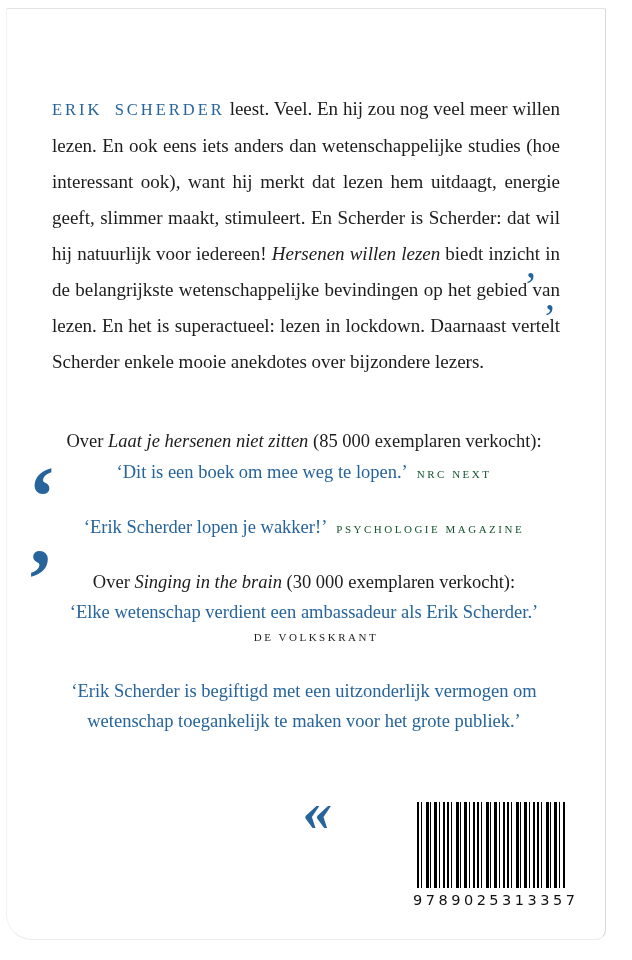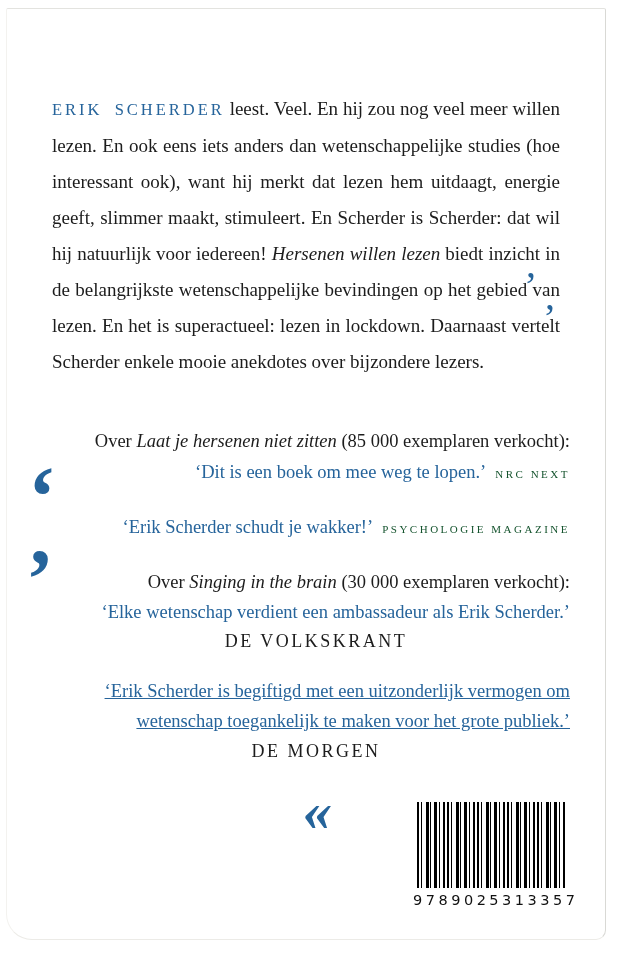--- a/index.html
+++ b/index.html
@@ -36,39 +36,39 @@
   }
   .author {
     color: #26649b;
     font-size: 16.5px;
     letter-spacing: 3px;
     word-spacing: 5px;
   }
   .italic { font-style: italic; }
   .center-line {
     position: absolute;
-    left: 62px;
+    left: 50px;
     width: 508px;
-    text-align: right;
+    text-align: center;
     font-size: 18.5px;
     line-height: 26px;
   }
   .quote-line { color: #26649b; }
   .source-caps {
     font-size: 11px;
     letter-spacing: 2.5px;
     color: #14532d;
     margin-left: 9px;
   }
   .source-caps-block {
     position: absolute;
     left: 62px;
     width: 508px;
     text-align: center;
-    font-size: 18px;
+    font-size: 11px;
     letter-spacing: 2.5px;
     color: #1c1c1c;
   }
   .wrap-quote {
     line-height: 30px;
   }
   .ornament {
     position: absolute;
     color: #26649b;
     font-family: "Liberation Serif", serif;
@@ -133,28 +133,27 @@
   <span class="ornament orn-right-top">’</span>
   <span class="ornament orn-right-bottom">,</span>
 
 
   <div class="center-line" style="top:428px;"><span>Over </span><span class="italic">Laat je hersenen niet zitten</span><span> (85 000 exemplaren verkocht):</span></div>
   <div class="center-line" style="top:459px;"><span class="quote-line">‘Dit is een boek om mee weg te lopen.’</span><span class="source-caps">NRC NEXT</span></div>
 
   <span class="ornament orn-left-top">‘</span>
   <span class="ornament orn-left-bottom">,</span>
 
-  <div class="center-line" style="top:514px;"><span class="quote-line">‘Erik Scherder schudt je wakker!’</span><span class="source-caps">PSYCHOLOGIE MAGAZINE</span></div>
+  <div class="center-line" style="top:514px;"><span class="quote-line">‘Erik Scherder lopen je wakker!’</span><span class="source-caps">PSYCHOLOGIE MAGAZINE</span></div>
 
   <div class="center-line" style="top:569px;"><span>Over </span><span class="italic">Singing in the brain</span><span> (30 000 exemplaren verkocht):</span></div>
   <div class="center-line quote-line" style="top:599px;">‘Elke wetenschap verdient een ambassadeur als Erik Scherder.’</div>
   <div class="source-caps-block" style="top:631px;">DE VOLKSKRANT</div>
 
-  <div class="center-line quote-line wrap-quote" style="top:676px;text-decoration:underline;">‘Erik Scherder is begiftigd met een uitzonderlijk vermogen om wetenschap toegankelijk te maken voor het grote publiek.’</div>
-  <div class="source-caps-block" style="top:741px;">DE MORGEN</div>
+  <div class="center-line quote-line wrap-quote" style="top:676px;">‘Erik Scherder is begiftigd met een uitzonderlijk vermogen om wetenschap toegankelijk te maken voor het grote publiek.’</div>
 
   <div class="publisher-mark">«</div>
 
   <div class="barcode-box">
     <div class="barcode-bars"></div>
     <div class="barcode-number">9789025313357</div>
   </div>
 </div>
 
 </body></html>

